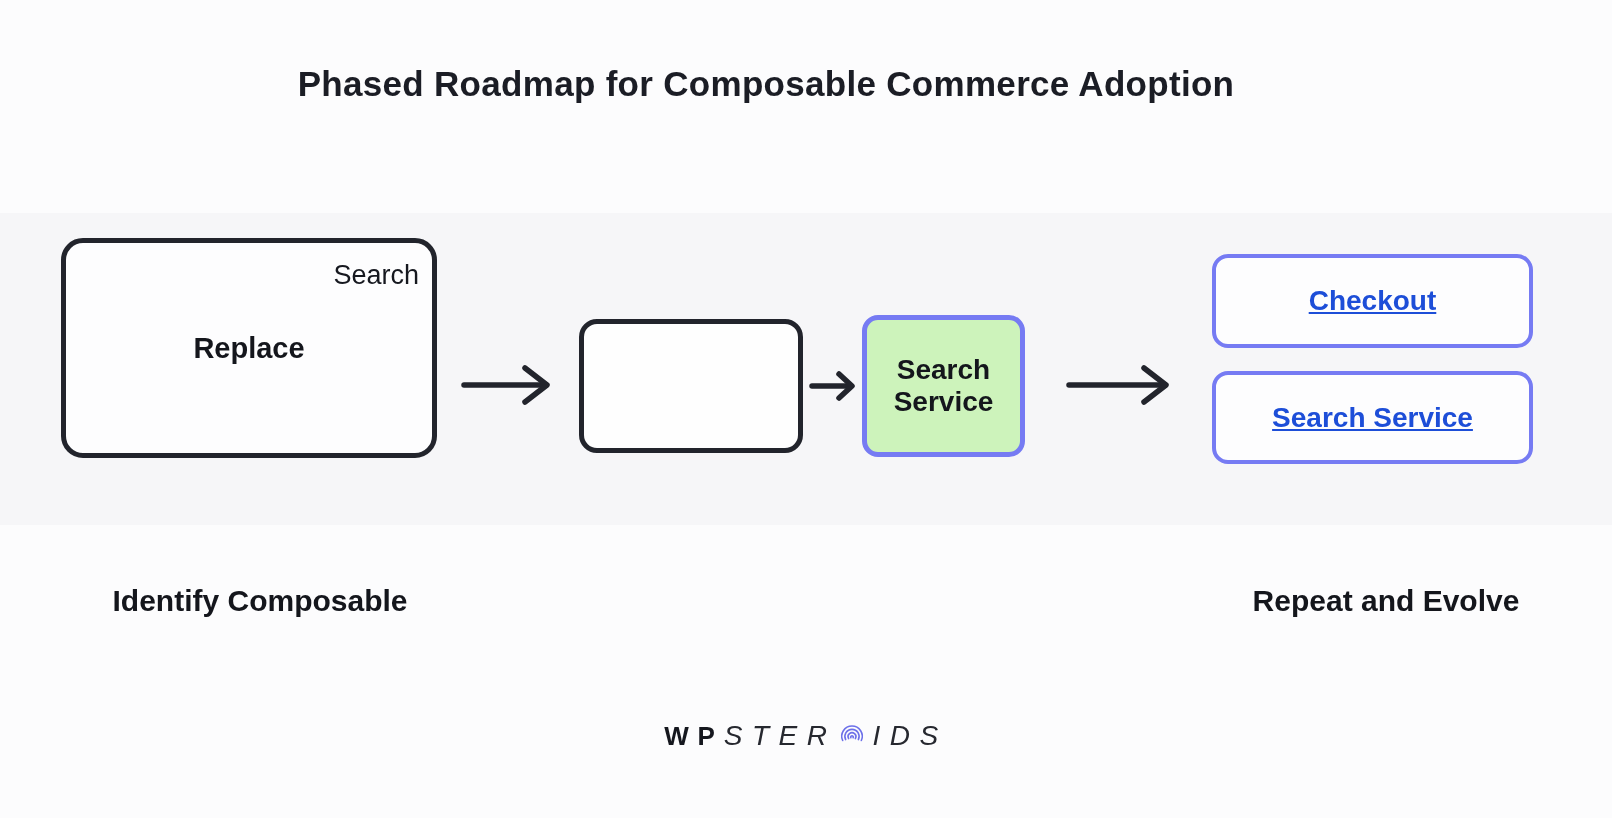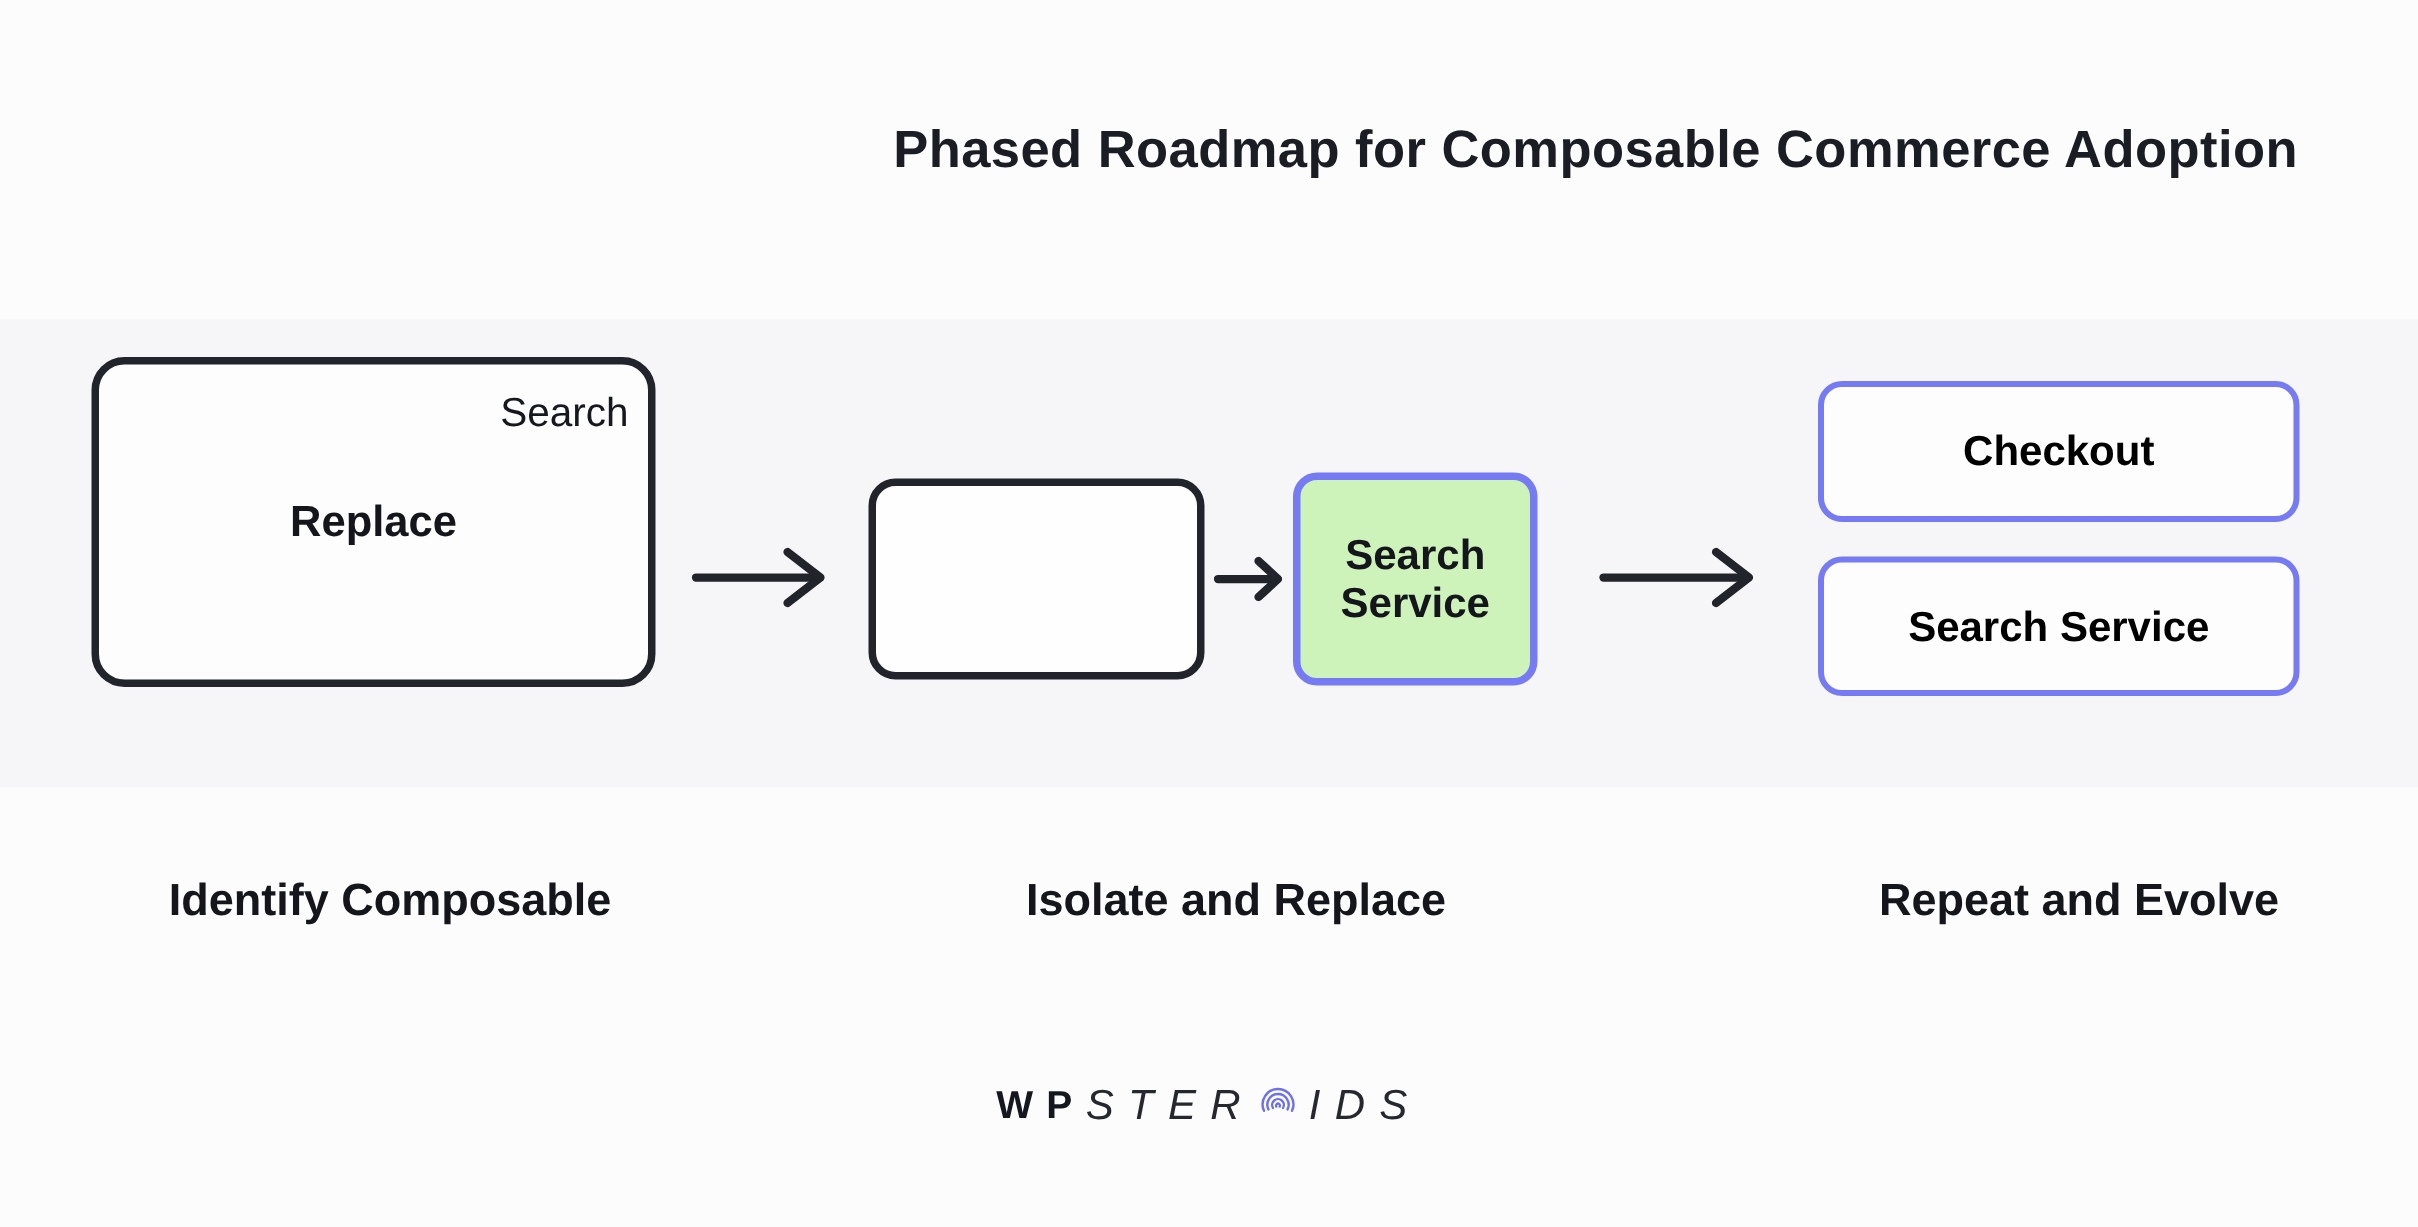--- a/index.html
+++ b/index.html
@@ -18,24 +18,23 @@
     overflow:hidden;
     color:var(--ink);
   }
   .canvas{position:absolute;inset:0;width:1612px;height:818px;}
   .band{
     position:absolute;left:0;top:213px;width:1612px;height:312px;
     background:var(--band);
   }
   .title{
     position:absolute;left:0;top:64px;width:1532px;
-    text-align:right;
+    text-align:center;
     font-size:35px;font-weight:700;letter-spacing:.3px;
     color:var(--ink);
-    margin-top:16px;
   }
   
   .monolith-box{
     position:absolute;left:61px;top:238px;width:376px;height:220px;
     background:#FDFDFE;border:5px solid #22242C;border-radius:22px;
   }
   .monolith-tag{
     position:absolute;top:17px;right:13px;
     font-size:27px;font-weight:400;color:#16181F;
   }
@@ -59,21 +58,21 @@
     width:120px;
   }
   
   .outline-box{
     position:absolute;left:1212px;width:321px;height:94px;
     background:#FDFDFE;border:4px solid var(--accent-purple);border-radius:16px;
     display:flex;align-items:center;justify-content:center;
   }
   .outline-box.checkout{top:254px;}
   .outline-box.search{top:371px;height:93px;}
-  .outline-box span{font-size:28px;font-weight:700;color:#000000;}
+  .outline-box span{font-size:28px;font-weight:700;color:#1d4ed8;text-decoration:underline;}
   
   .arrow{position:absolute;}
   .arrow svg{display:block;}
   .arrow1{left:461px;top:363px;}
   .arrow2{left:809px;top:368px;}
   .arrow3{left:1066px;top:363px;}
   
   .caption{
     position:absolute;top:584px;transform:translateX(-50%);
     font-size:30px;font-weight:700;color:#14161C;white-space:nowrap;
@@ -135,21 +134,20 @@
   </div>
 
   <div class="outline-box checkout">
     <span>Checkout</span>
   </div>
   <div class="outline-box search">
     <span>Search Service</span>
   </div>
 
   <div class="caption c1">Identify Composable</div>
-  <div class="caption c2">Isolate and Replace</div>
   <div class="caption c3">Repeat and Evolve</div>
 
   <div class="logo">
     <div class="logo-inner">
       <span class="logo-bold">WP</span>
       <span class="logo-light">STER</span>
       <span class="logo-icon">
         <svg width="28" height="28" viewBox="0 0 30 30" fill="none">
           <path d="M5 22 A 11 11 0 1 1 25 22" stroke="#6C70E9" stroke-width="1.7" stroke-linecap="round"></path>
           <path d="M8.2 21 A 7.6 7.6 0 1 1 21.8 21" stroke="#6C70E9" stroke-width="1.7" stroke-linecap="round"></path>

